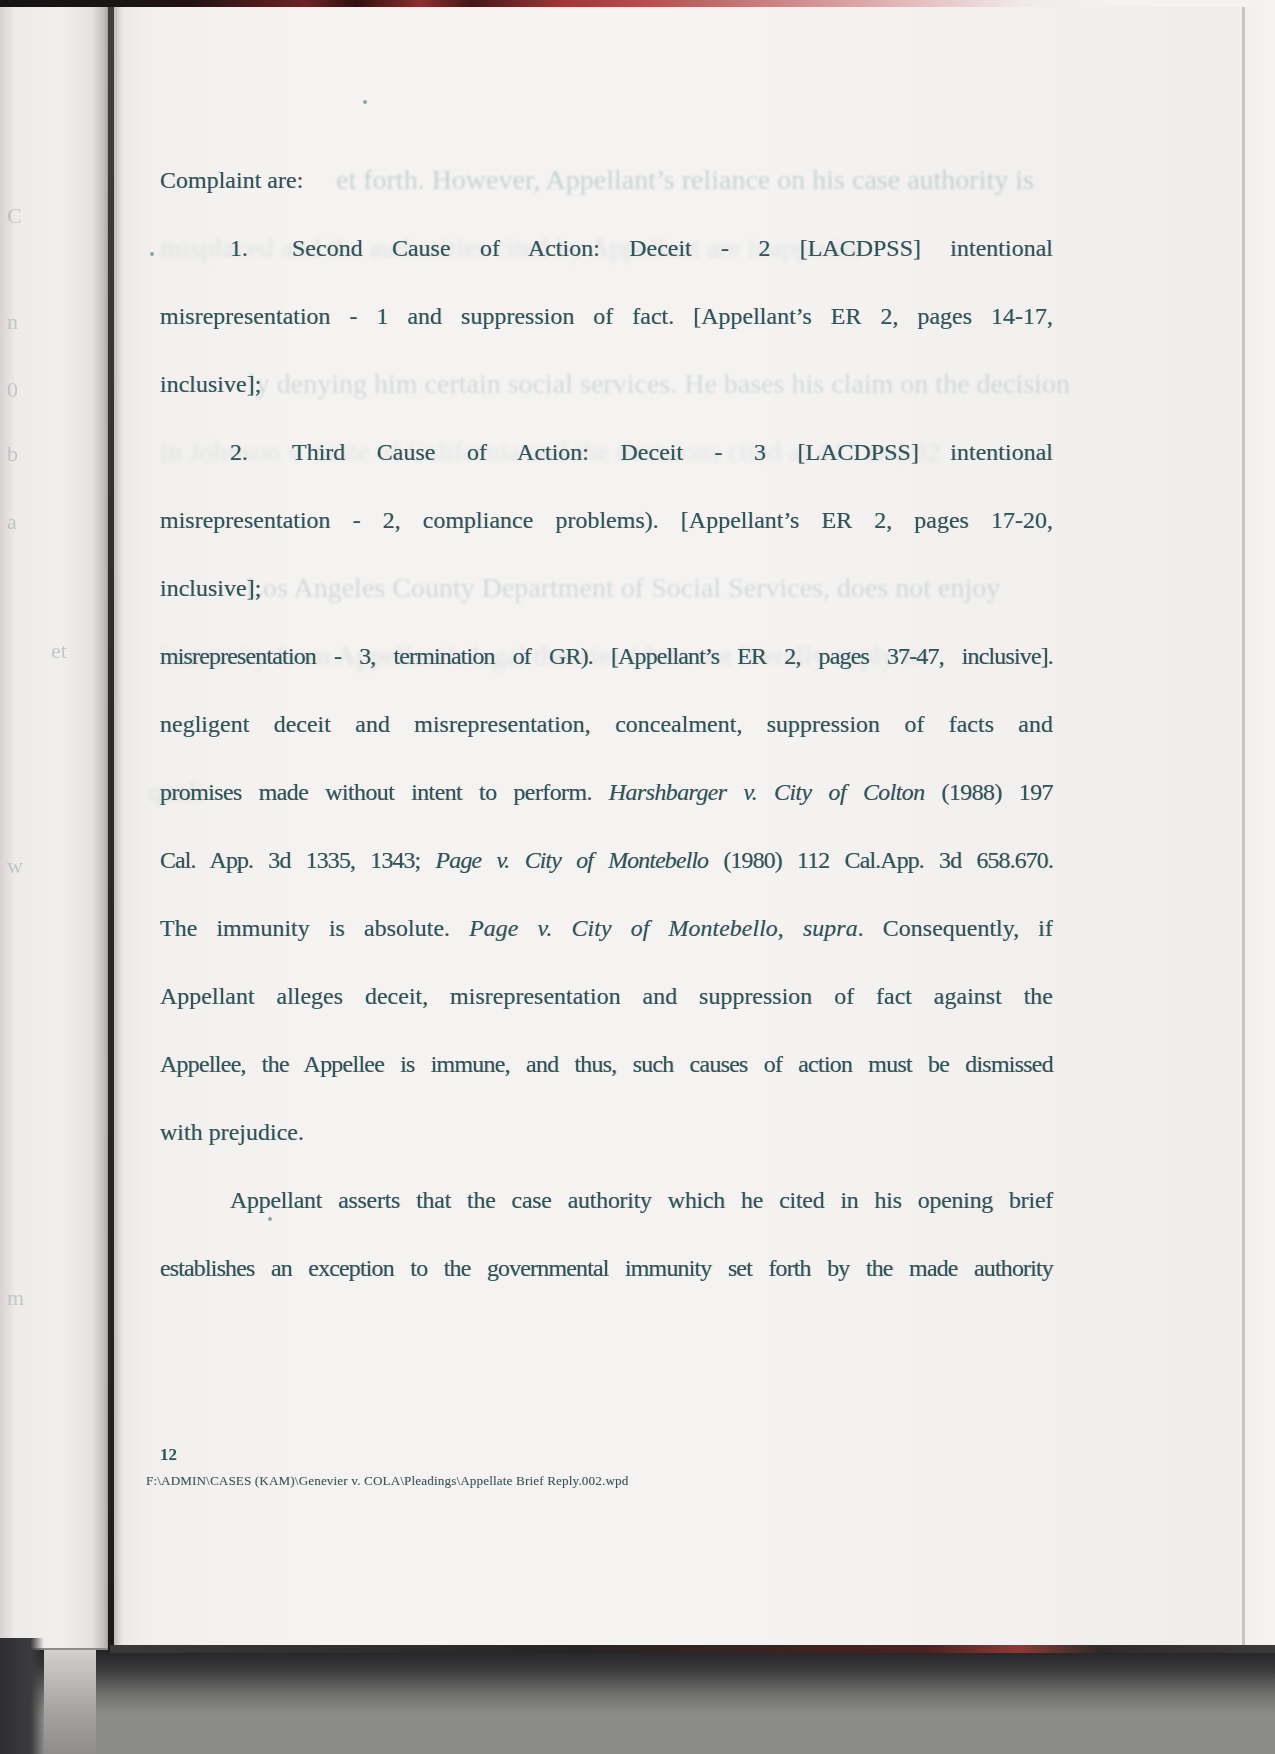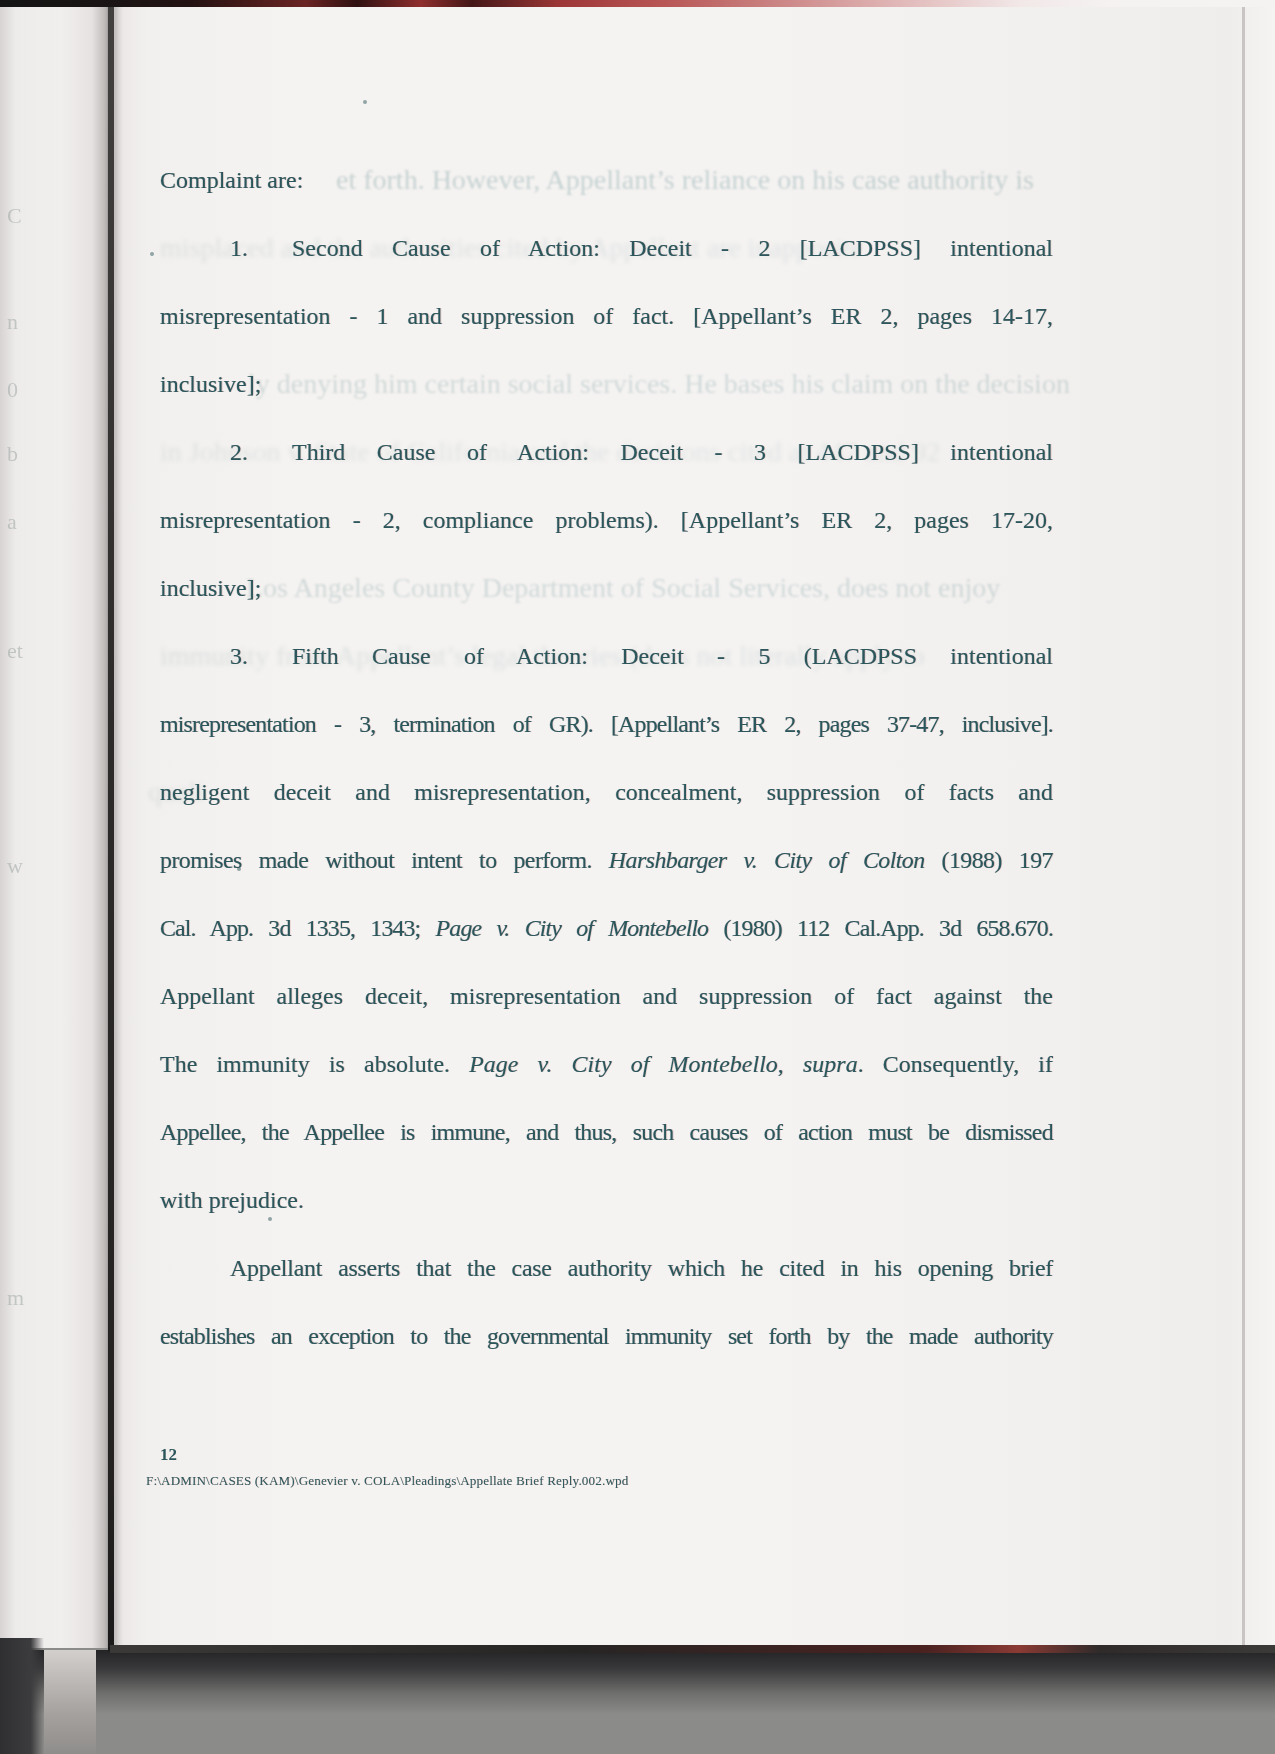--- a/index.html
+++ b/index.html
@@ -95,21 +95,21 @@
 </style>
 </head>
 <body>
 
 <div class="page-edge-strip">
     <span class="edge-frag" style="top: 196px;">C</span>
     <span class="edge-frag" style="top: 302px;">n</span>
     <span class="edge-frag" style="top: 370px;">0</span>
     <span class="edge-frag" style="top: 434px;">b</span>
     <span class="edge-frag" style="top: 502px;">a</span>
-    <span class="edge-frag" style="top: 631px;">et</span>
+    <span class="edge-frag" style="top: 631px; margin-left: 44px;">et</span>
     <span class="edge-frag" style="top: 846px;">w</span>
     <span class="edge-frag" style="top: 1278px;">m</span>
   </div>
 <div class="paper"></div>
 <div class="right-edge-line"></div>
 <div class="binding-crease"></div>
 <div class="top-scan-bar"></div>
 <div class="page-bottom-edge"></div>
 <div class="bottom-scan-shadow"></div>
 <div class="bottom-left-band"></div>
@@ -126,27 +126,26 @@
   </div>
 
 <div class="text-layer">
     <div class="text-line nj"><span>Complaint are:</span></div>
     <div class="text-line ind"><span>1.</span><span class="tab"></span><span>Second Cause of Action: Deceit - 2 [LACDPSS] intentional</span></div>
     <div class="text-line"><span>misrepresentation - 1 and suppression of fact. [Appellant’s ER 2, pages 14-17,</span></div>
     <div class="text-line nj"><span>inclusive];</span></div>
     <div class="text-line ind"><span>2.</span><span class="tab"></span><span>Third Cause of Action: Deceit - 3 [LACDPSS] intentional</span></div>
     <div class="text-line"><span>misrepresentation - 2, compliance problems). [Appellant’s ER 2, pages 17-20,</span></div>
     <div class="text-line nj"><span>inclusive];</span></div>
-    <div class="text-line ind"><span>3.</span><span class="tab"></span><span>Fifth Cause of Action: Deceit - 5 (LACDPSS intentional</span></div>
     <div class="text-line" style="letter-spacing: -0.86px;"><span>misrepresentation - 3, termination of GR). [Appellant’s ER 2, pages 37-47, inclusive].</span></div>
     <div class="text-line"><span>negligent deceit and misrepresentation, concealment, suppression of facts and</span></div>
     <div class="text-line" style="letter-spacing: -0.61px;"><span>promises made without intent to perform. </span><span class="it">Harshbarger v. City of Colton</span><span> (1988) 197</span></div>
     <div class="text-line" style="letter-spacing: -0.93px;"><span>Cal. App. 3d 1335, 1343; </span><span class="it">Page v. City of Montebello</span><span> (1980) 112 Cal.App. 3d 658.670.</span></div>
+    <div class="text-line"><span>The immunity is absolute. </span><span class="it">Page v. City of Montebello</span><span>, </span><span class="it">supra</span><span>. Consequently, if</span></div>
     <div class="text-line"><span>Appellant alleges deceit, misrepresentation and suppression of fact against the</span></div>
-    <div class="text-line"><span>The immunity is absolute. </span><span class="it">Page v. City of Montebello</span><span>, </span><span class="it">supra</span><span>. Consequently, if</span></div>
     <div class="text-line" style="letter-spacing: -0.76px;"><span>Appellee, the Appellee is immune, and thus, such causes of action must be dismissed</span></div>
     <div class="text-line nj"><span>with prejudice.</span></div>
     <div class="text-line ind" style="letter-spacing: -0.28px;"><span>Appellant asserts that the case authority which he cited in his opening brief</span></div>
     <div class="text-line" style="letter-spacing: -0.86px;"><span>establishes an exception to the governmental immunity set forth by the made authority</span></div>
   </div>
 
 <div class="page-number">12</div>
 <div class="footer-path">F:\ADMIN\CASES (KAM)\Genevier v. COLA\Pleadings\Appellate Brief Reply.002.wpd</div>
 
 <span class="speck" style="left: 150px; top: 252px;"></span>

